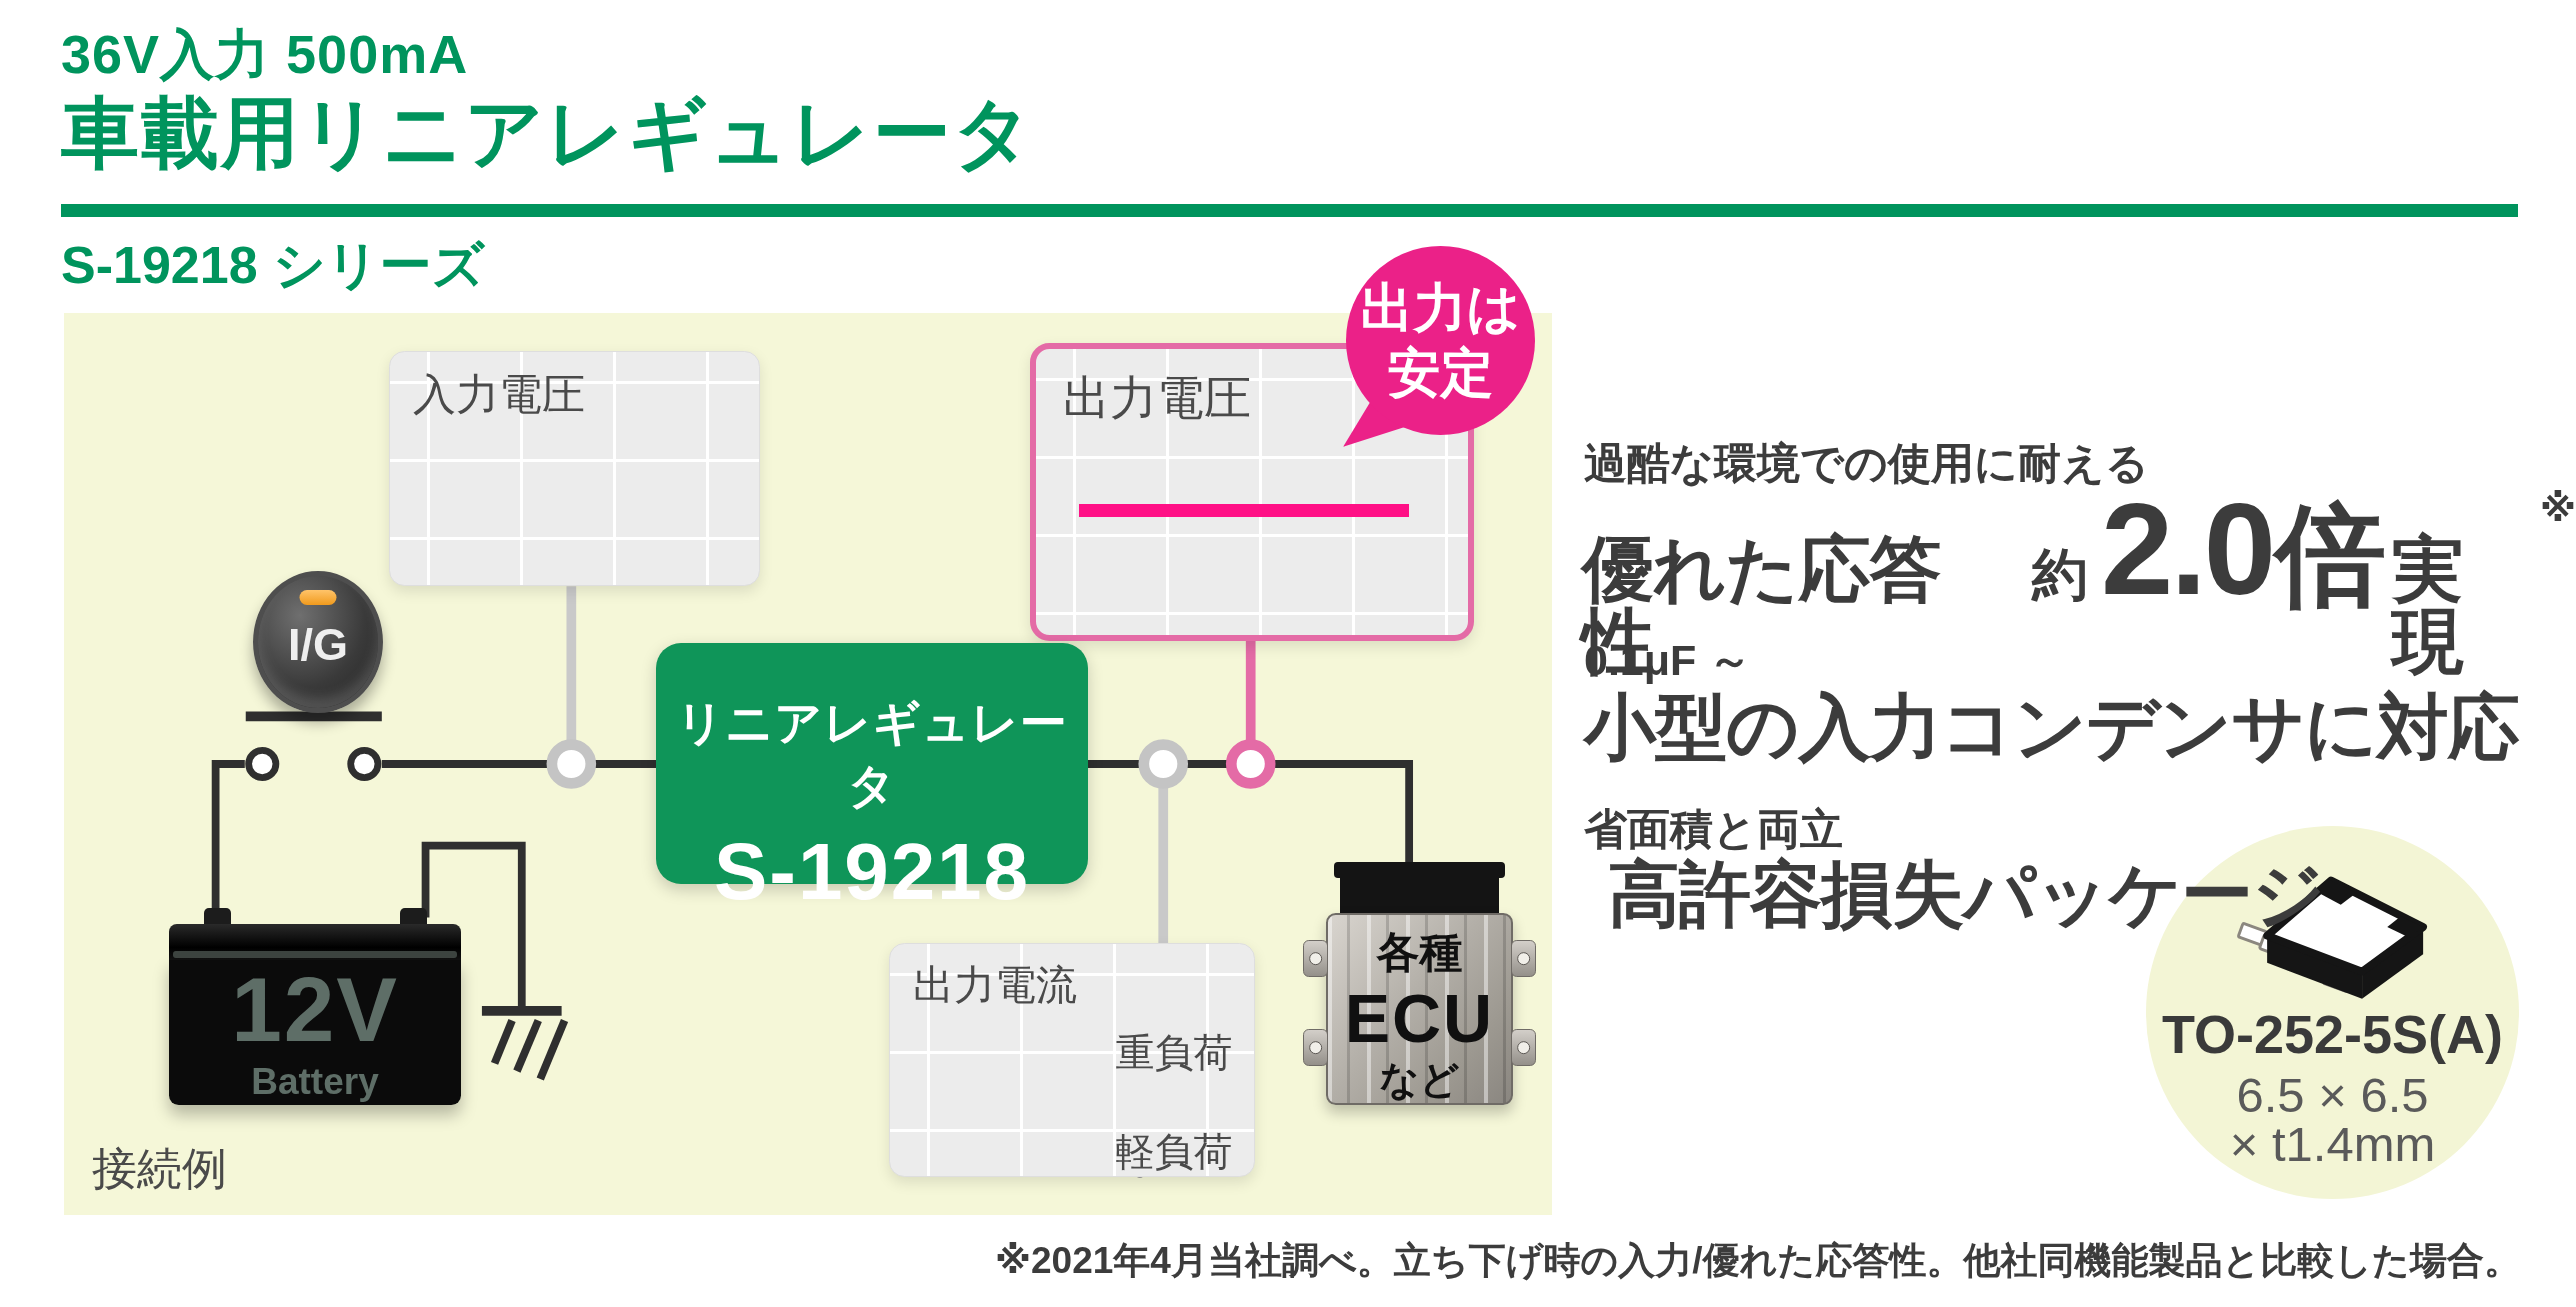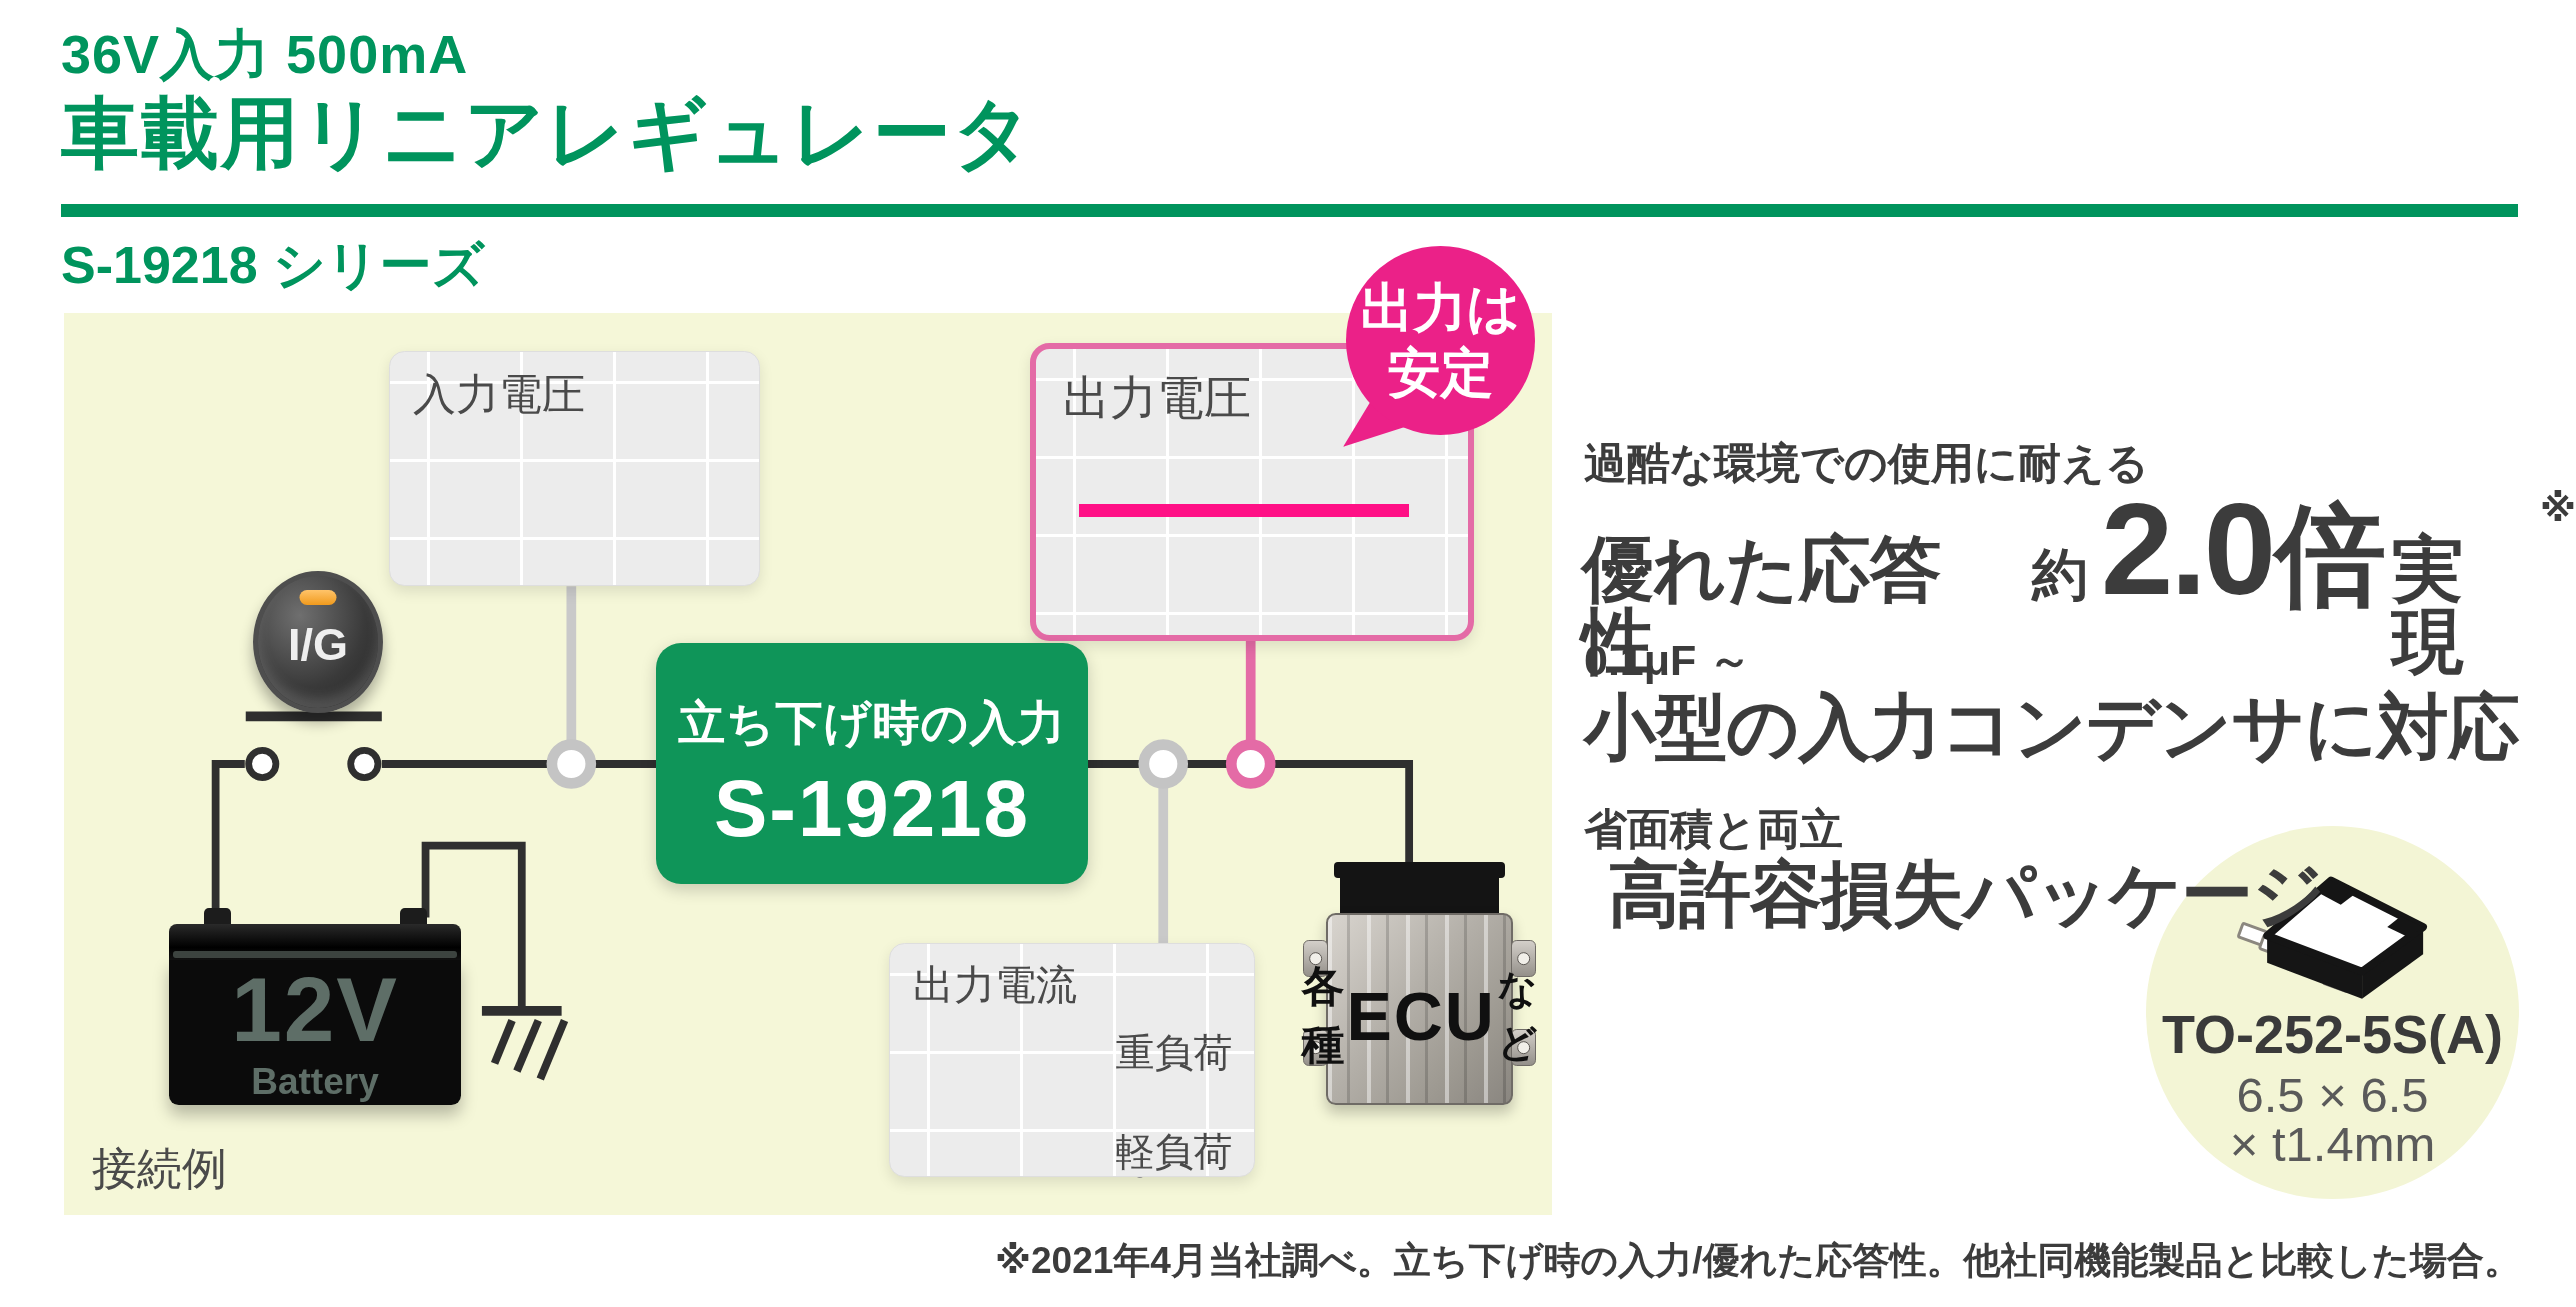--- a/index.html
+++ b/index.html
@@ -88,21 +88,21 @@
       repeating-linear-gradient(90deg, rgba(255,255,255,.45) 0 3.9px, rgba(0,0,0,0) 3.9px 19.4px,
         rgba(0,0,0,.16) 19.4px 22.3px, rgba(0,0,0,0) 22.3px 39px),
       linear-gradient(130deg,#d9d5cf,#b3afa8 45%,#9d9991 75%,#8a8680);
     box-shadow:0 7.8px 13.6px rgba(0,0,0,.22);}
   .ecu-ear{position:absolute; width:23px; height:35px; border:1.9px solid #6f6b66; border-radius:5.8px;
     background:linear-gradient(#d3cfc9,#94908a);}
   .ecu-ear:after{content:""; position:absolute; left:50%; top:50%; transform:translate(-50%,-50%);
     width:11.7px; height:11.7px; border-radius:50%; background:#f1efe9; border:1.9px solid #5c5854;}
   .ecu-ear.e1{left:-23px; top:78px;} .ecu-ear.e2{left:-23px; top:167px;}
   .ecu-ear.e3{right:-23px; top:78px;} .ecu-ear.e4{right:-23px; top:167px;}
-  .ecu-text{position:absolute; left:0; right:0; top:64px; bottom:0; display:flex; flex-direction:row;
+  .ecu-text{position:absolute; left:0; right:0; top:64px; bottom:0; display:flex; flex-direction:column;
     align-items:center; justify-content:center; gap:1.9px; color:#101010;}
   .ecu-t1{font-size:43px; font-weight:700;}
   .ecu-t2{font-size:68px; font-weight:700; letter-spacing:1.9px; line-height:1;}
   .ecu-t3{font-size:39px; font-weight:700;}
 
   .caption{left:28px; top:826px; font-size:45px; color:#4a4a4a;}
 
   
   .bubble{left:1346px; top:246px; width:189px; height:189px; border-radius:50%;
     background:#eb2188; z-index:20; display:flex; flex-direction:column; align-items:center;
@@ -199,21 +199,21 @@
       <div class="flatline"></div>
     </div>
 
     <div class="chart iout">
       <div class="chart-title">出力電流</div>
       <div class="load-label heavy">重負荷</div>
       <div class="load-label light">軽負荷</div>
     </div>
 
     <div class="abs regulator">
-      <div class="l1">立ち下げ時の入力</div>
+      <div class="l1">リニアレギュレータ</div>
       <div class="l2">S-19218</div>
     </div>
 
     <div class="abs ig">
       <div class="ig-light"></div>
       <div class="ig-label">I/G</div>
     </div>
 
     <div class="abs battery">
       <div class="term t-left"></div>

